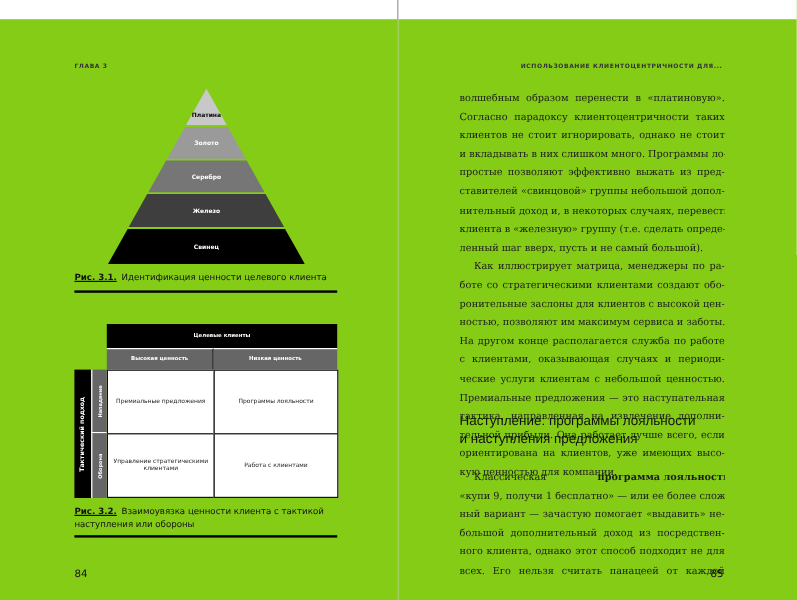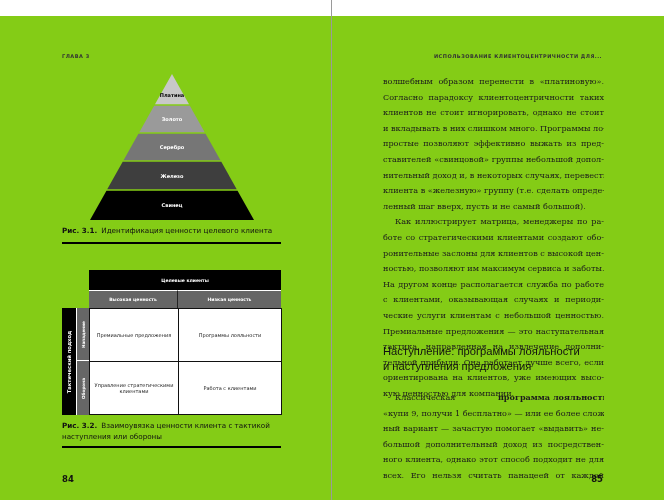--- a/index.html
+++ b/index.html
@@ -14,33 +14,33 @@
   .gutter { position: absolute; left: 331px; top: 0; width: 1px; height: 500px; background: #9a9a9a; }
 
   .running-head {
     position: absolute; top: 37px;
     font-family: "DejaVu Sans", sans-serif; font-size: 5px; letter-spacing: 0.5px;
     font-weight: bold; color: #333; text-transform: uppercase;
   }
   .left .running-head { left: 62px; }
   .right .running-head { right: 62px; }
 
-  .folio { position: absolute; top: 458px; font-family: "DejaVu Sans", sans-serif; font-size: 8.5px; font-weight: bold; color: #111; }
+  .folio { position: absolute; top: 458px; font-family: "DejaVu Sans", sans-serif; font-size: 8.5px; font-weight: normal; color: #111; }
   .left .folio { left: 62px; }
   .right .folio { right: 61px; text-align: center; }
 
   
   .pyramid { position: absolute; left: 90px; top: 58px; width: 164px; height: 146px; }
   .pyr-label { font-family: "DejaVu Sans", sans-serif; font-size: 5px; font-weight: bold; }
 
   .caption {
     position: absolute; left: 62px; font-family: "DejaVu Sans", sans-serif;
     font-size: 7.2px; color: #111; line-height: 11px; width: 230px;
   }
-  .caption .num { font-weight: bold; margin-right: 4px; }
+  .caption .num { font-weight: bold; margin-right: 4px; text-decoration: underline; }
   .rule { position: absolute; left: 62px; width: 219px; height: 2px; background: #000; }
 
   
   .matrix { position: absolute; left: 62px; top: 254px; width: 220px; height: 145px; }
   .m-abs { position: absolute; box-sizing: border-box; font-family: "DejaVu Sans", sans-serif; display: flex; align-items: center; justify-content: center; text-align: center; }
   .m-top { left: 27px; top: 0; width: 192px; height: 20px; background: #000; color: #fff; font-size: 4.5px; font-weight: bold; }
   .m-col { top: 20px; height: 18px; background: #666; color: #fff; font-size: 4.5px; font-weight: bold; border-top: 1px solid #fff; }
   .m-col.c1 { left: 27px; width: 89px; border-right: 1px solid #222; }
   .m-col.c2 { left: 116px; width: 103px; }
   .m-side { left: 0; top: 38px; width: 14px; height: 107px; background: #000; color: #fff; }

